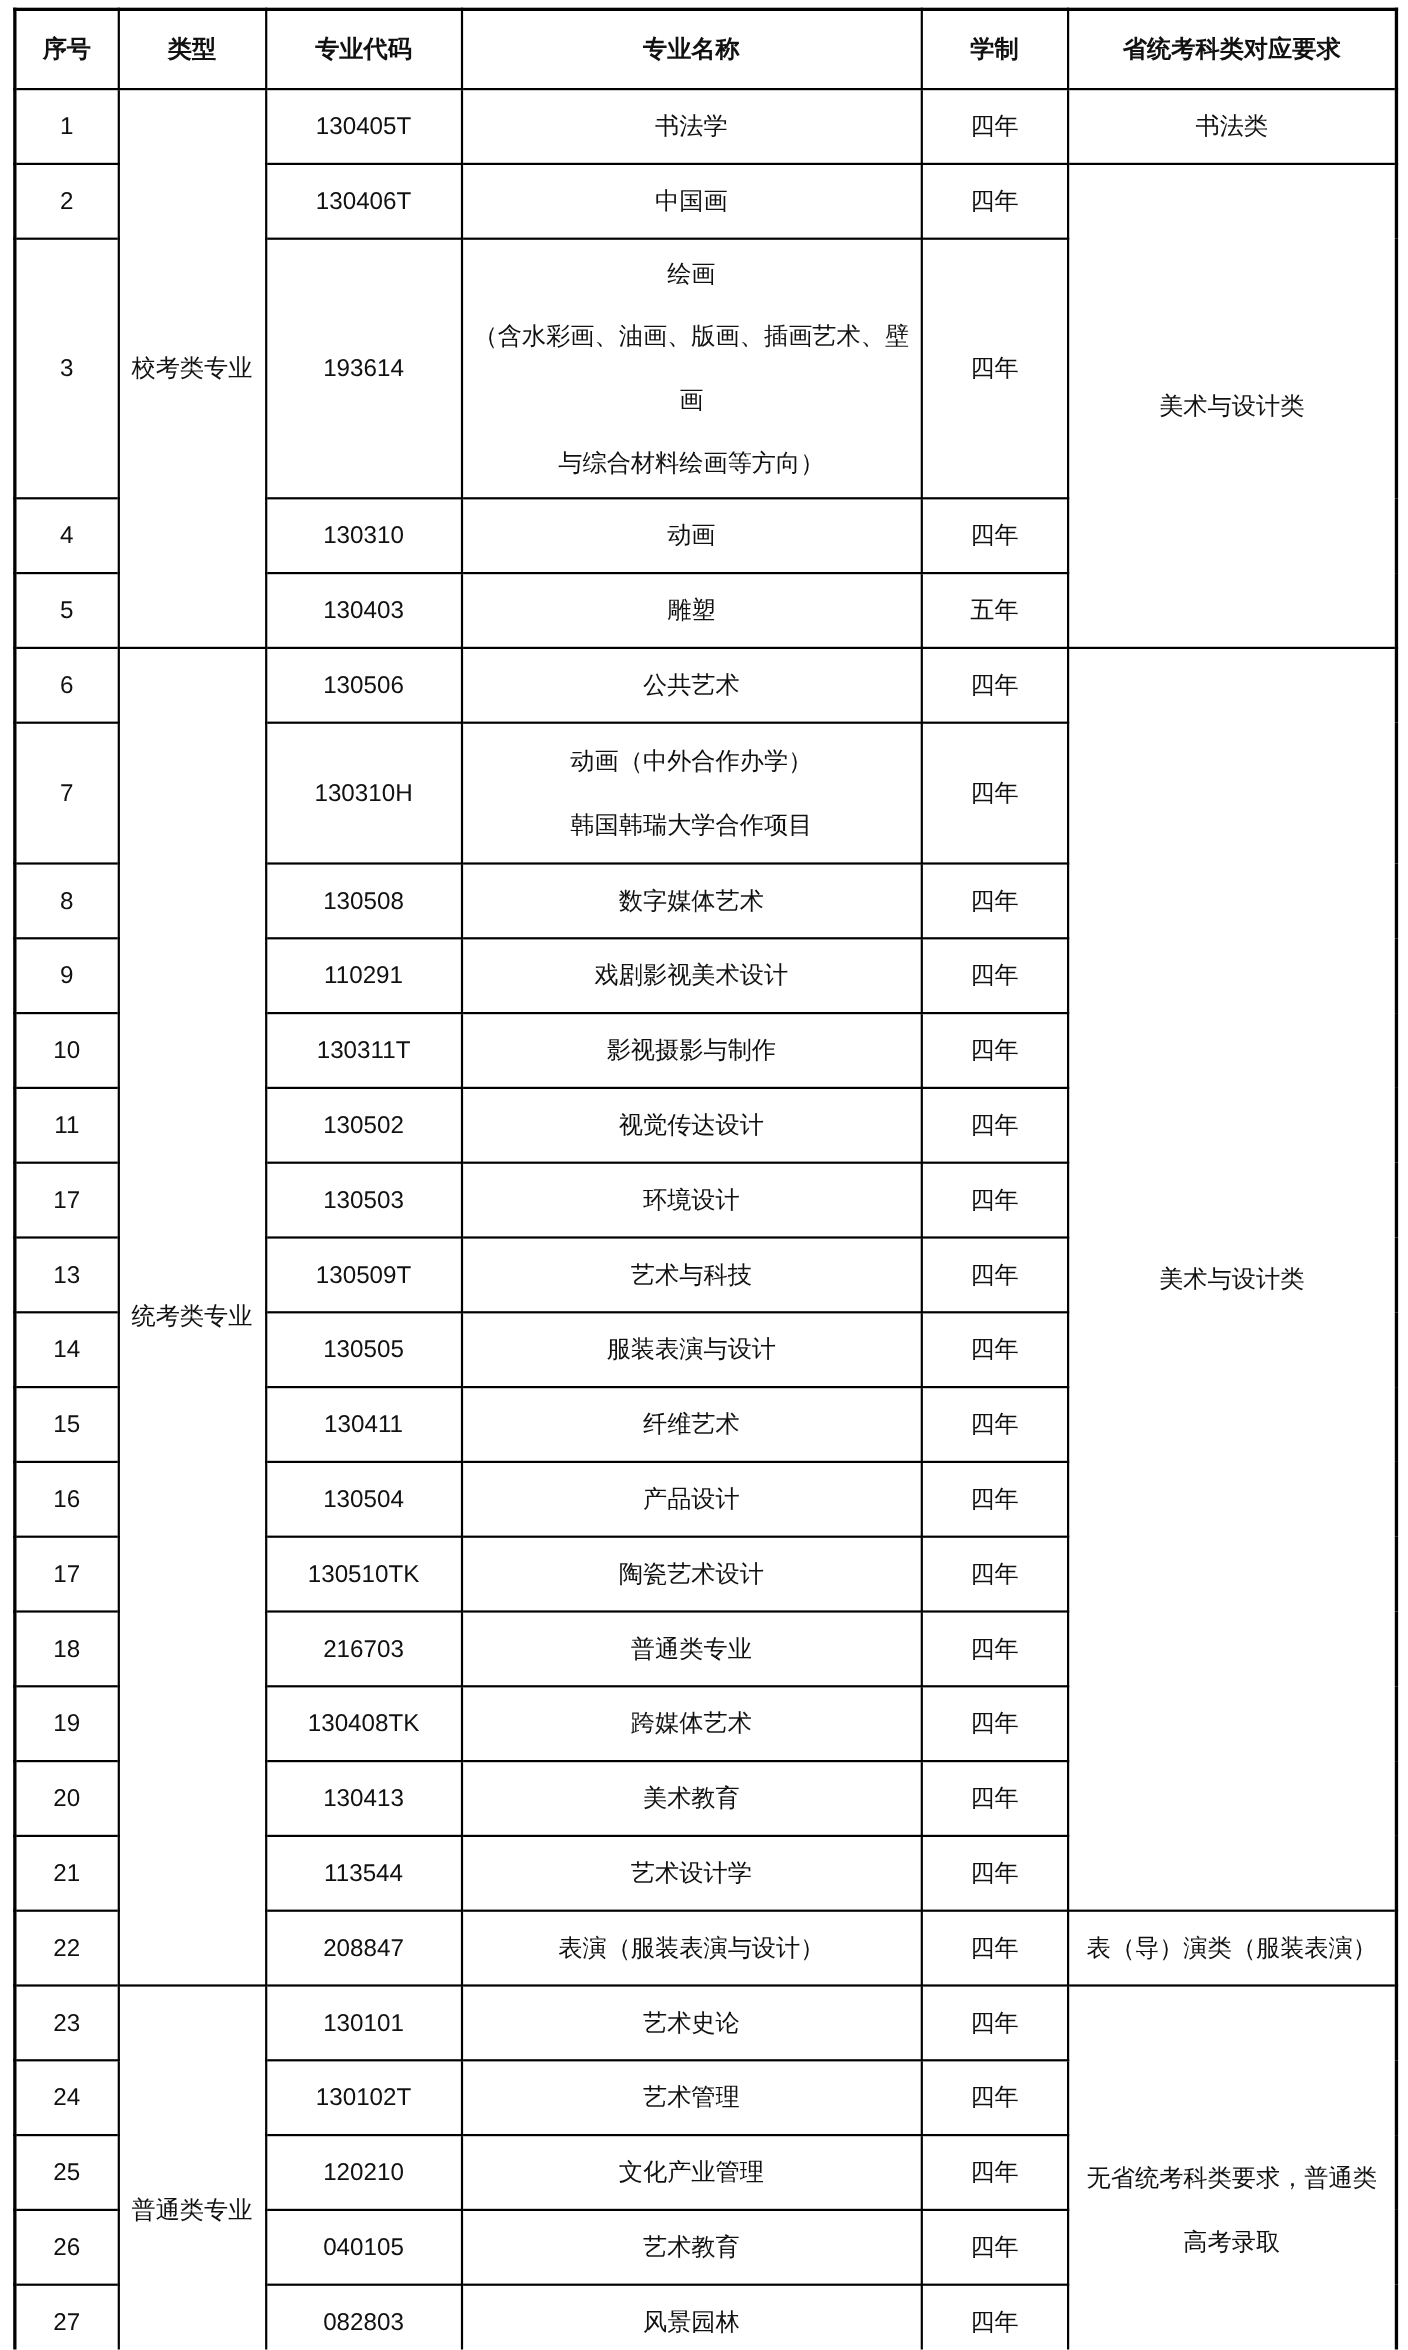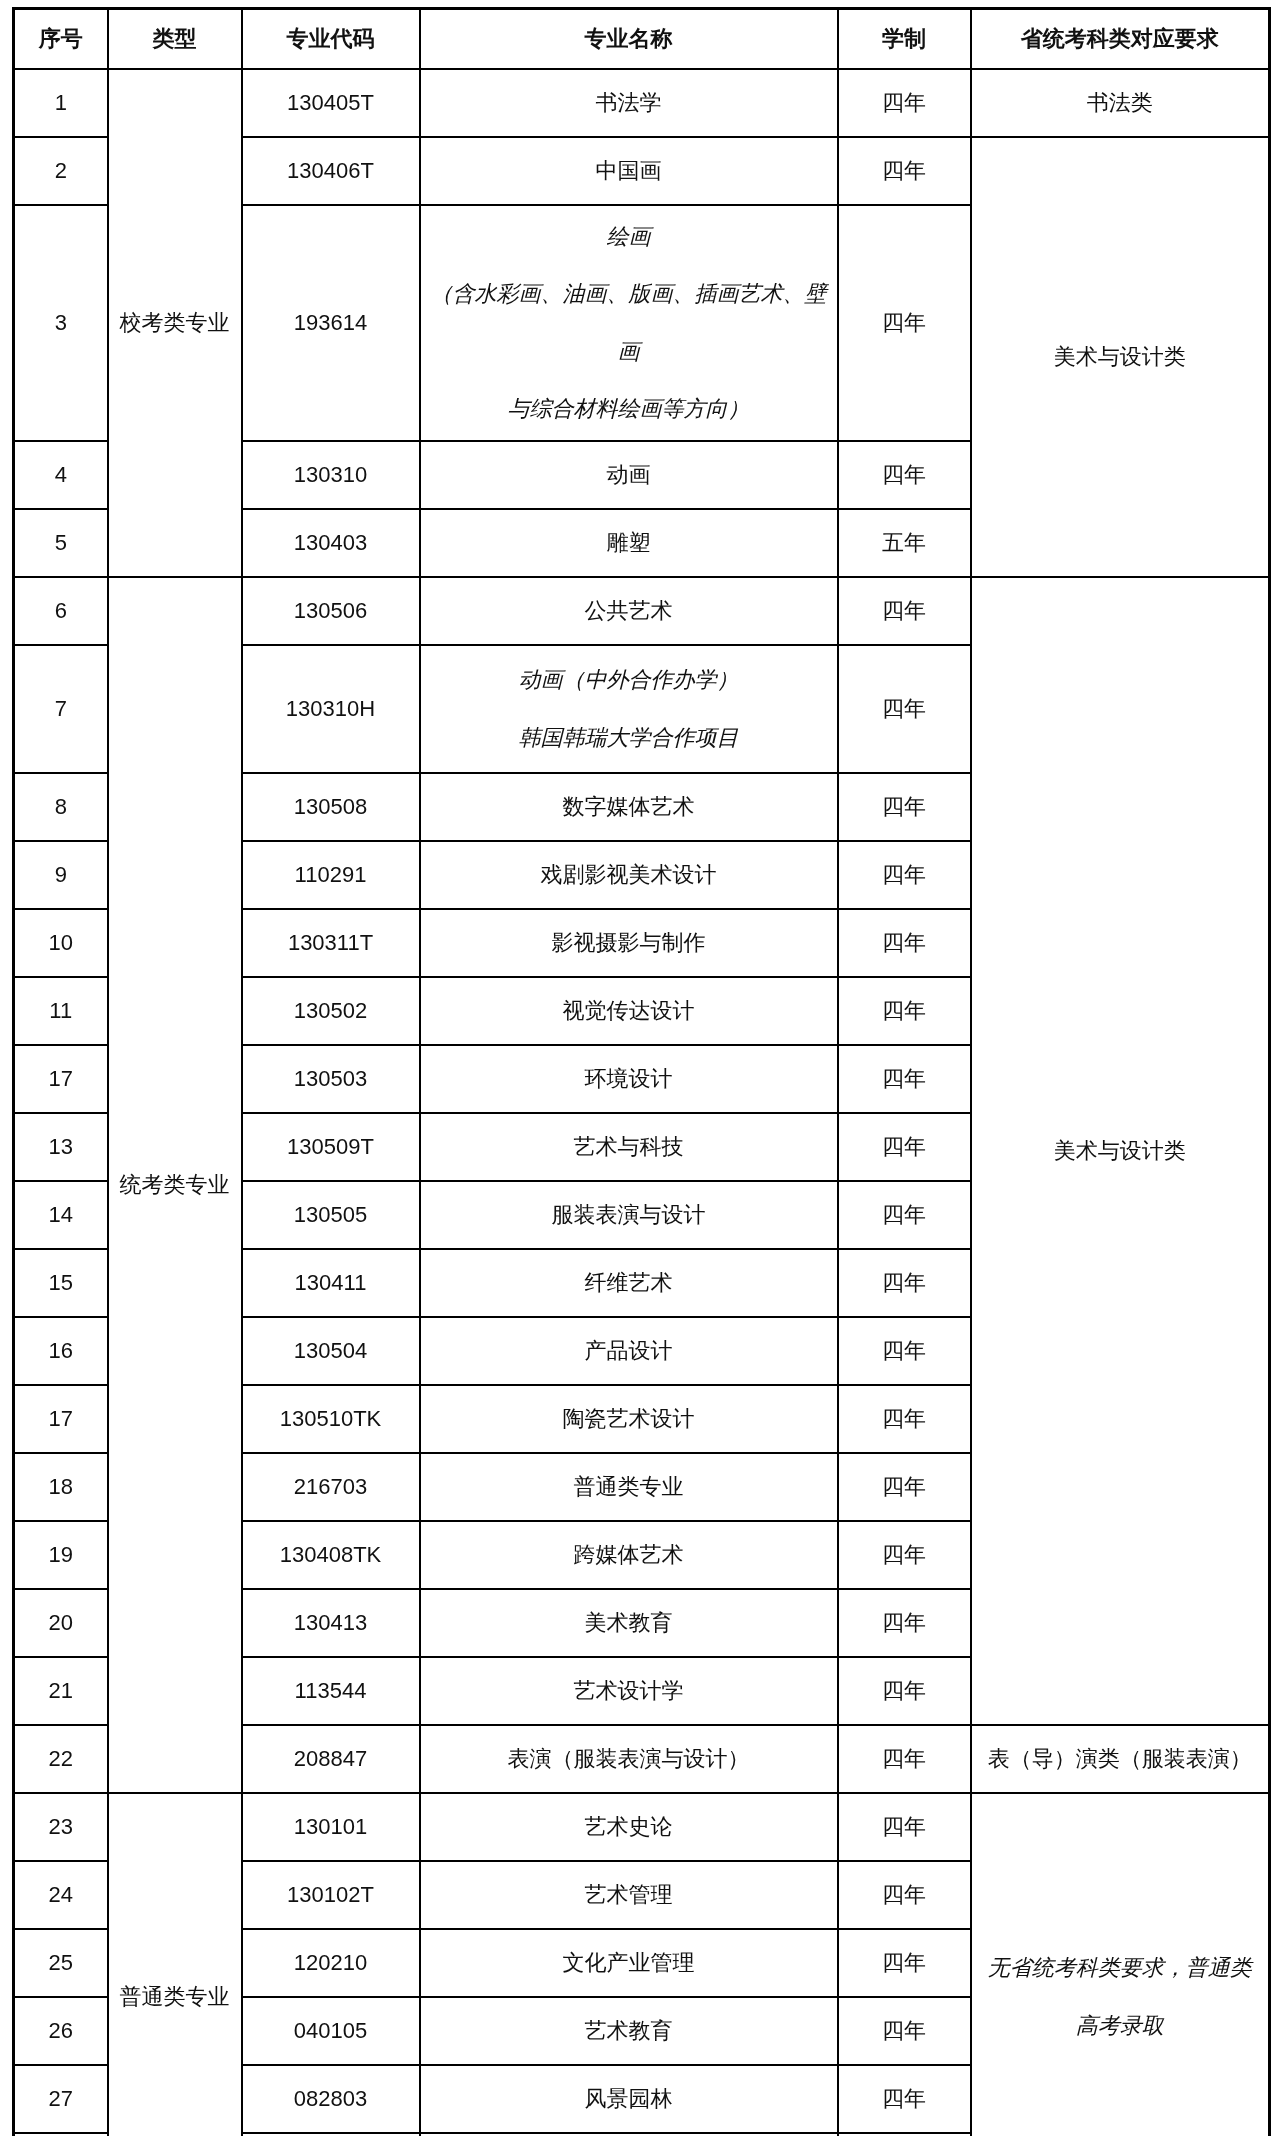--- a/index.html
+++ b/index.html
@@ -21,29 +21,28 @@
     border: 2px solid #000000;
     text-align: center;
     vertical-align: middle;
     font-size: 22px;
     font-weight: 400;
     padding: 2px 4px;
     overflow: hidden;
   }
   table.majors { border: 3px solid #000000; }
   table.majors th { font-weight: 700; font-size: 22px; }
-  tr.hrow   { height: 60px; }
+  tr.hrow   { height: 72px; }
   tr.r      { height: 68px; }
   tr.tall3  { height: 170px; }
   tr.tall2  { height: 128px; }
   td.ml {
     white-space: pre-line;
     line-height: 2.62;
     font-size: 21px;
-    font-style: italic;
   }
 </style>
 </head>
 <body>
 
 <table class="majors">
   <colgroup>
     <col style="width:94px">
       <col style="width:134px">
       <col style="width:178px">

